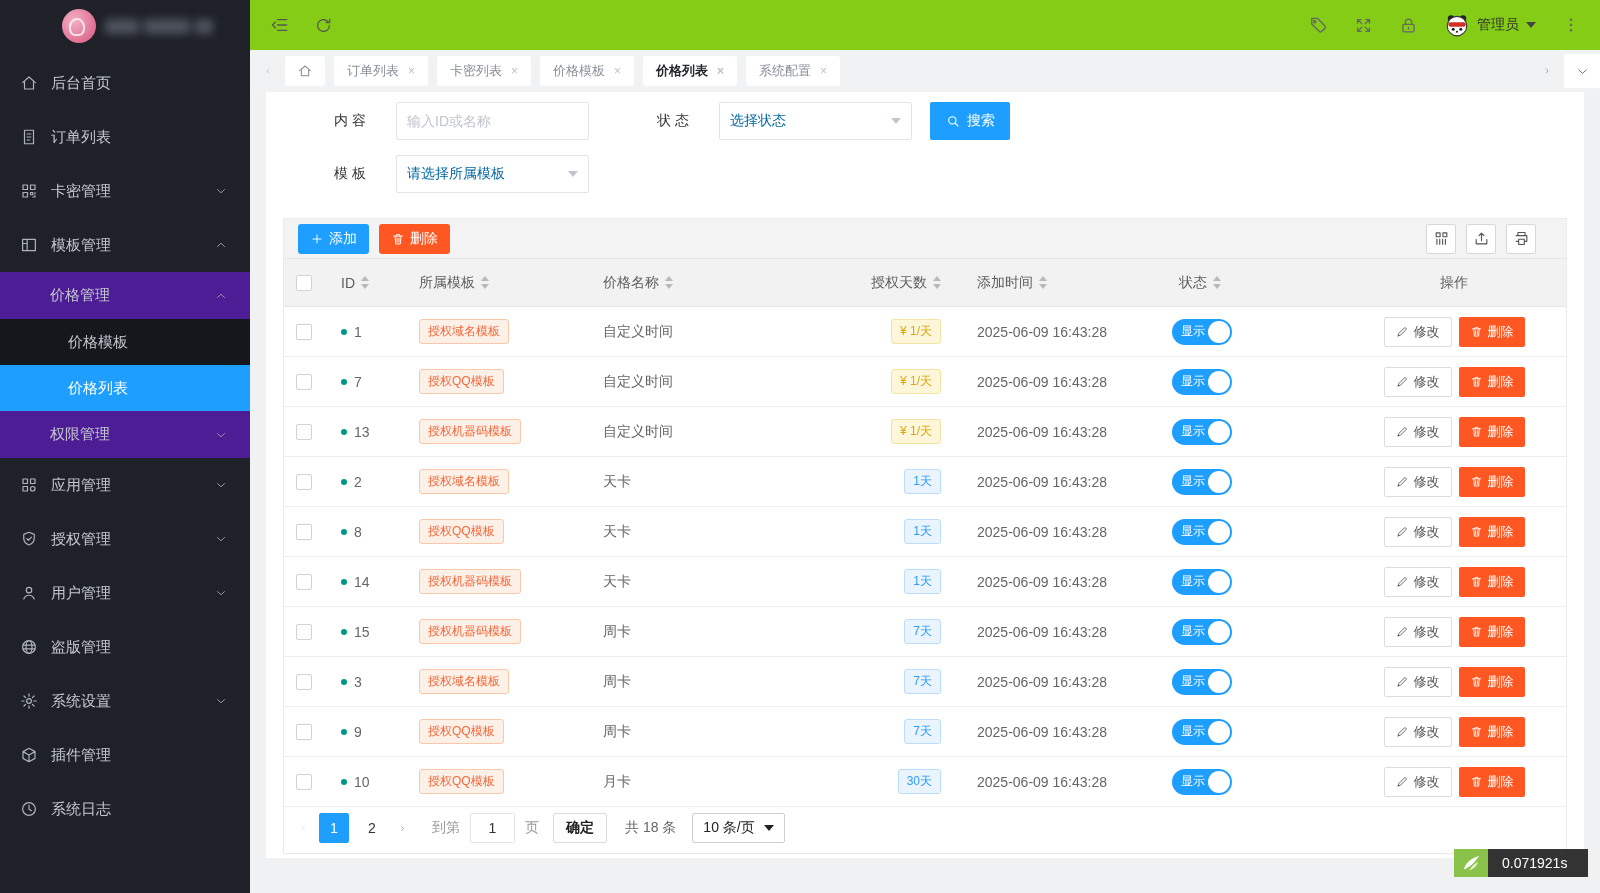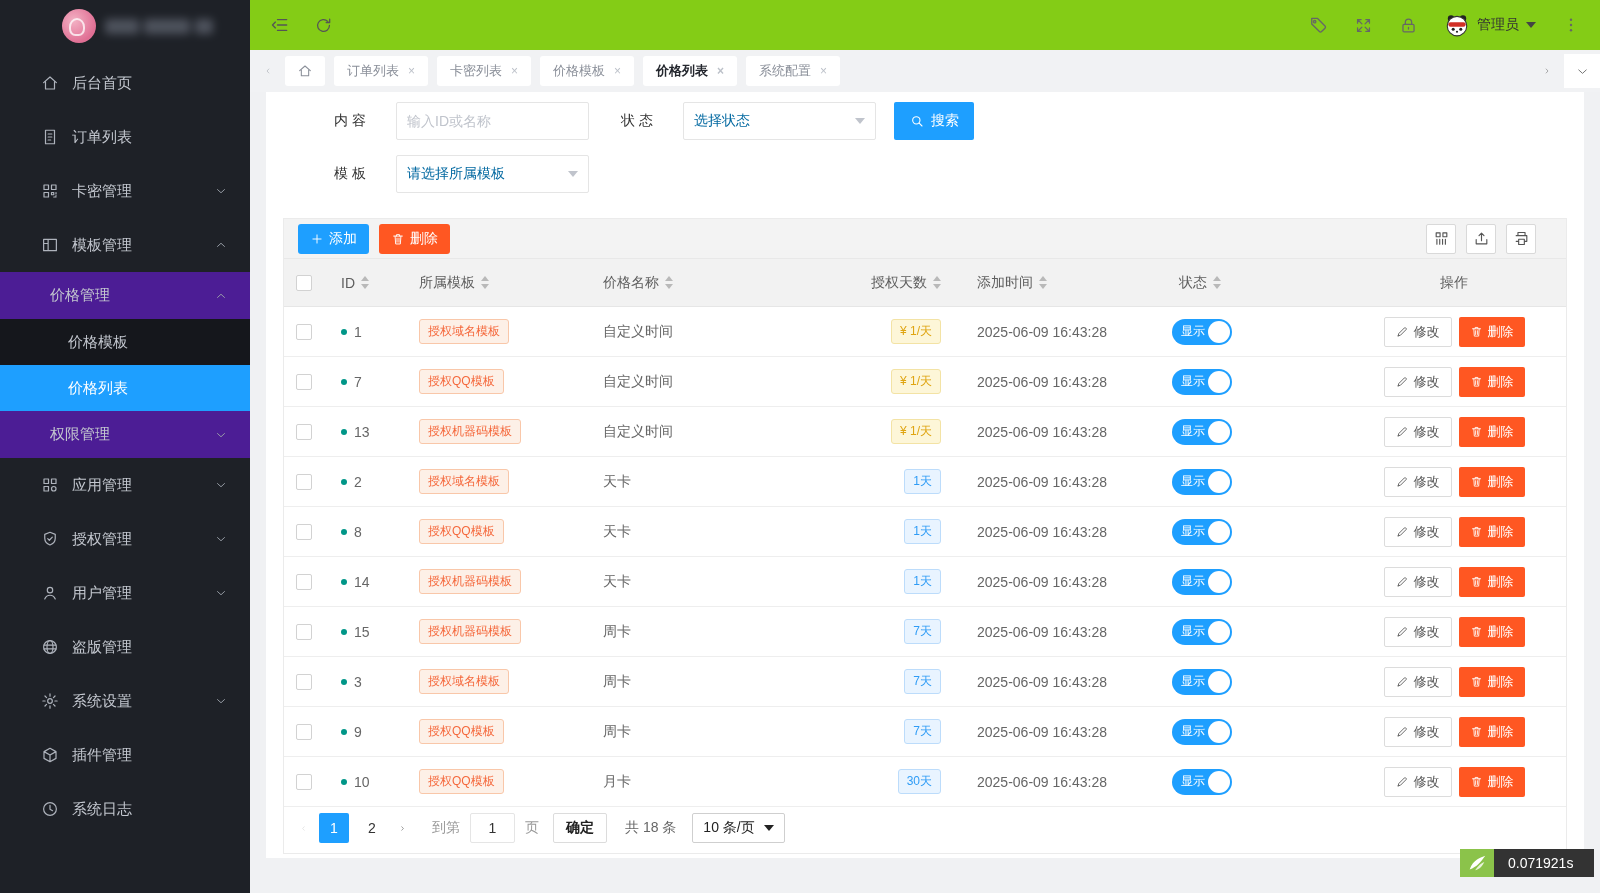--- a/index.html
+++ b/index.html
@@ -14,21 +14,21 @@
   .sidebar { width:250px; flex-shrink:0; background:#1e2127; color:#c3c7cf; overflow:hidden; }
   .logo-row { height:52px; display:flex; align-items:center; padding-left:62px; gap:9px; }
   .logo-avatar { width:34px; height:34px; border-radius:50%; flex-shrink:0;
     background:radial-gradient(circle at 35% 35%, #f3b1c4, #e06f94 70%); position:relative; }
   .logo-avatar:after { content:""; position:absolute; left:7px; top:9px; width:12px; height:14px;
     border:2px solid rgba(255,255,255,.75); border-radius:50% 50% 40% 40%; }
   .logo-blur { display:flex; gap:5px; filter:blur(4px); opacity:.85; }
   .logo-blur i { display:block; height:15px; border-radius:3px; background:#565b66; }
   .logo-blur i:nth-child(1){width:34px}.logo-blur i:nth-child(2){width:46px}.logo-blur i:nth-child(3){width:18px}
   .menu { padding-top:4px; font-size:15px; }
-  .m-item { height:54px; display:flex; align-items:center; padding:0 22px 0 41px; cursor:pointer; }
+  .m-item { height:54px; display:flex; align-items:center; padding:0 22px 0 20px; cursor:pointer; }
   .m-item .mi { width:18px; height:18px; margin-right:13px; color:#aeb3bc; }
   .m-item .chev { margin-left:auto; color:#9aa0a9; }
   .sub1 { background:#4c1d95; }
   .s1-item { height:47px; display:flex; align-items:center; padding:0 22px 0 50px; cursor:pointer; }
   .s1-item .chev { margin-left:auto; color:#9aa0a9; }
   .sub2 { background:#15171c; }
   .s2-item { height:46px; display:flex; align-items:center; padding:0 22px 0 68px; cursor:pointer; }
   .s2-item.active { background:#1E9FFF; color:#fff; }
 
   
@@ -56,21 +56,21 @@
 
   
   .form { padding:10px 0 0 68px; }
   .form-row { display:flex; align-items:center; height:38px; margin-bottom:15px; }
   .f-label { width:48px; color:#333; display:flex; justify-content:space-between; margin-right:14px; }
   .f-input, .f-select { width:193px; height:38px; border:1px solid #e5e5e5; border-radius:2px; background:#fff;
     padding:0 10px; font-size:14px; color:#333; display:flex; align-items:center; }
   .f-input::placeholder { color:#c0c4cc; }
   .f-select { color:#0369a1; justify-content:space-between; cursor:pointer; }
   .sel-caret { width:0; height:0; border-left:5px solid transparent; border-right:5px solid transparent; border-top:6px solid #c0c4cc; }
-  .grp-status { margin-left:32px; display:flex; align-items:center; }
+  .grp-status { margin-left:68px; display:flex; align-items:center; }
   .btn-search { margin-left:18px; height:38px; padding:0 15px; background:#1E9FFF; color:#fff; border:none;
     border-radius:2px; font-size:14px; display:flex; align-items:center; gap:6px; cursor:pointer; }
 
   
   .table-wrap { margin:25px 17px 0; border:1px solid #ebebeb; }
   .tt-toolbar { height:40px; background:#f3f3f3; display:flex; align-items:center; padding:0 14px; border-bottom:1px solid #e8e8e8; }
   .btn-add { height:30px; padding:0 12px; background:#1E9FFF; color:#fff; border:none; border-radius:3px;
     display:flex; align-items:center; gap:5px; font-size:14px; cursor:pointer; }
   .btn-del-top { height:30px; padding:0 12px; background:#FF5722; color:#fff; border:none; border-radius:3px;
     display:flex; align-items:center; gap:5px; font-size:14px; cursor:pointer; margin-left:10px; }
@@ -124,21 +124,21 @@
   .pg-input { width:45px; height:30px; border:1px solid #e5e5e5; border-radius:2px; text-align:center;
     font-size:14px; color:#333; }
   .pg-confirm { height:30px; padding:0 12px; background:#fff; border:1px solid #dcdcdc; border-radius:2px;
     font-size:14px; color:#222; font-weight:bold; cursor:pointer; margin-left:4px; }
   .pg-total { color:#666; margin-left:10px; }
   .pg-size { height:30px; border:1px solid #cfcfcf; border-radius:2px; display:flex; align-items:center;
     gap:9px; padding:0 10px; color:#222; cursor:pointer; margin-left:8px; background:#fff; }
   .pg-size .caret-down { border-top-color:#222; }
 
   
-  .debug { position:absolute; right:6px; bottom:16px; display:flex; height:28px; z-index:5; }
+  .debug { position:absolute; right:12px; bottom:16px; display:flex; height:28px; z-index:5; }
   .debug-logo { width:34px; background:#8bc34a; display:flex; align-items:center; justify-content:center; }
   .debug-time { background:#333; color:#fff; padding:0 14px; display:flex; align-items:center; font-size:14px; min-width:100px; }
 </style>
 </head>
 <body>
 
 <svg width="0" height="0" style="position:absolute">
   <symbol id="i-home" viewBox="0 0 24 24">
       <path class="stroke" d="M3.5 11.5L12 4l8.5 7.5M6 10.5V20h12v-9.5"></path>
     </symbol>

